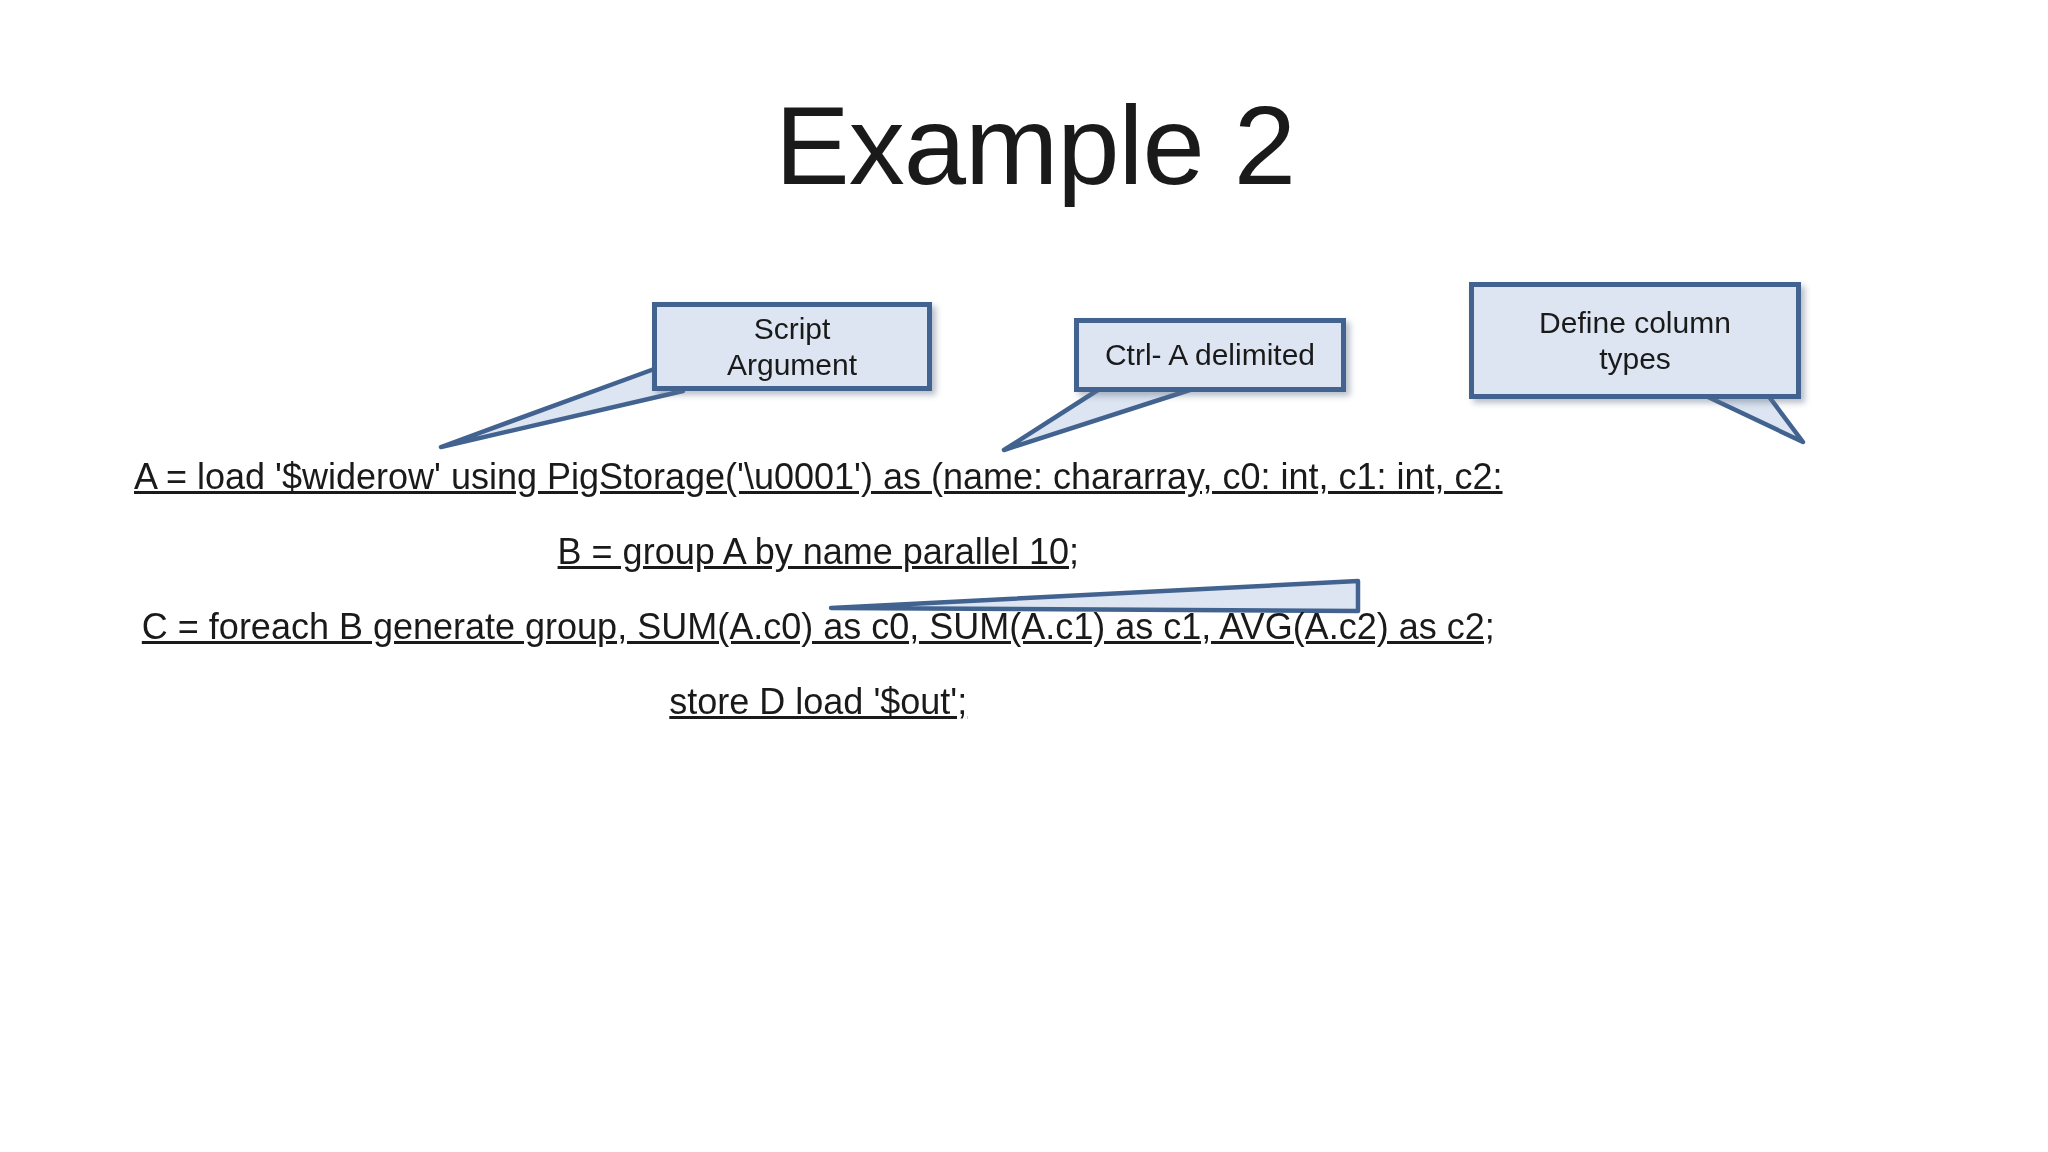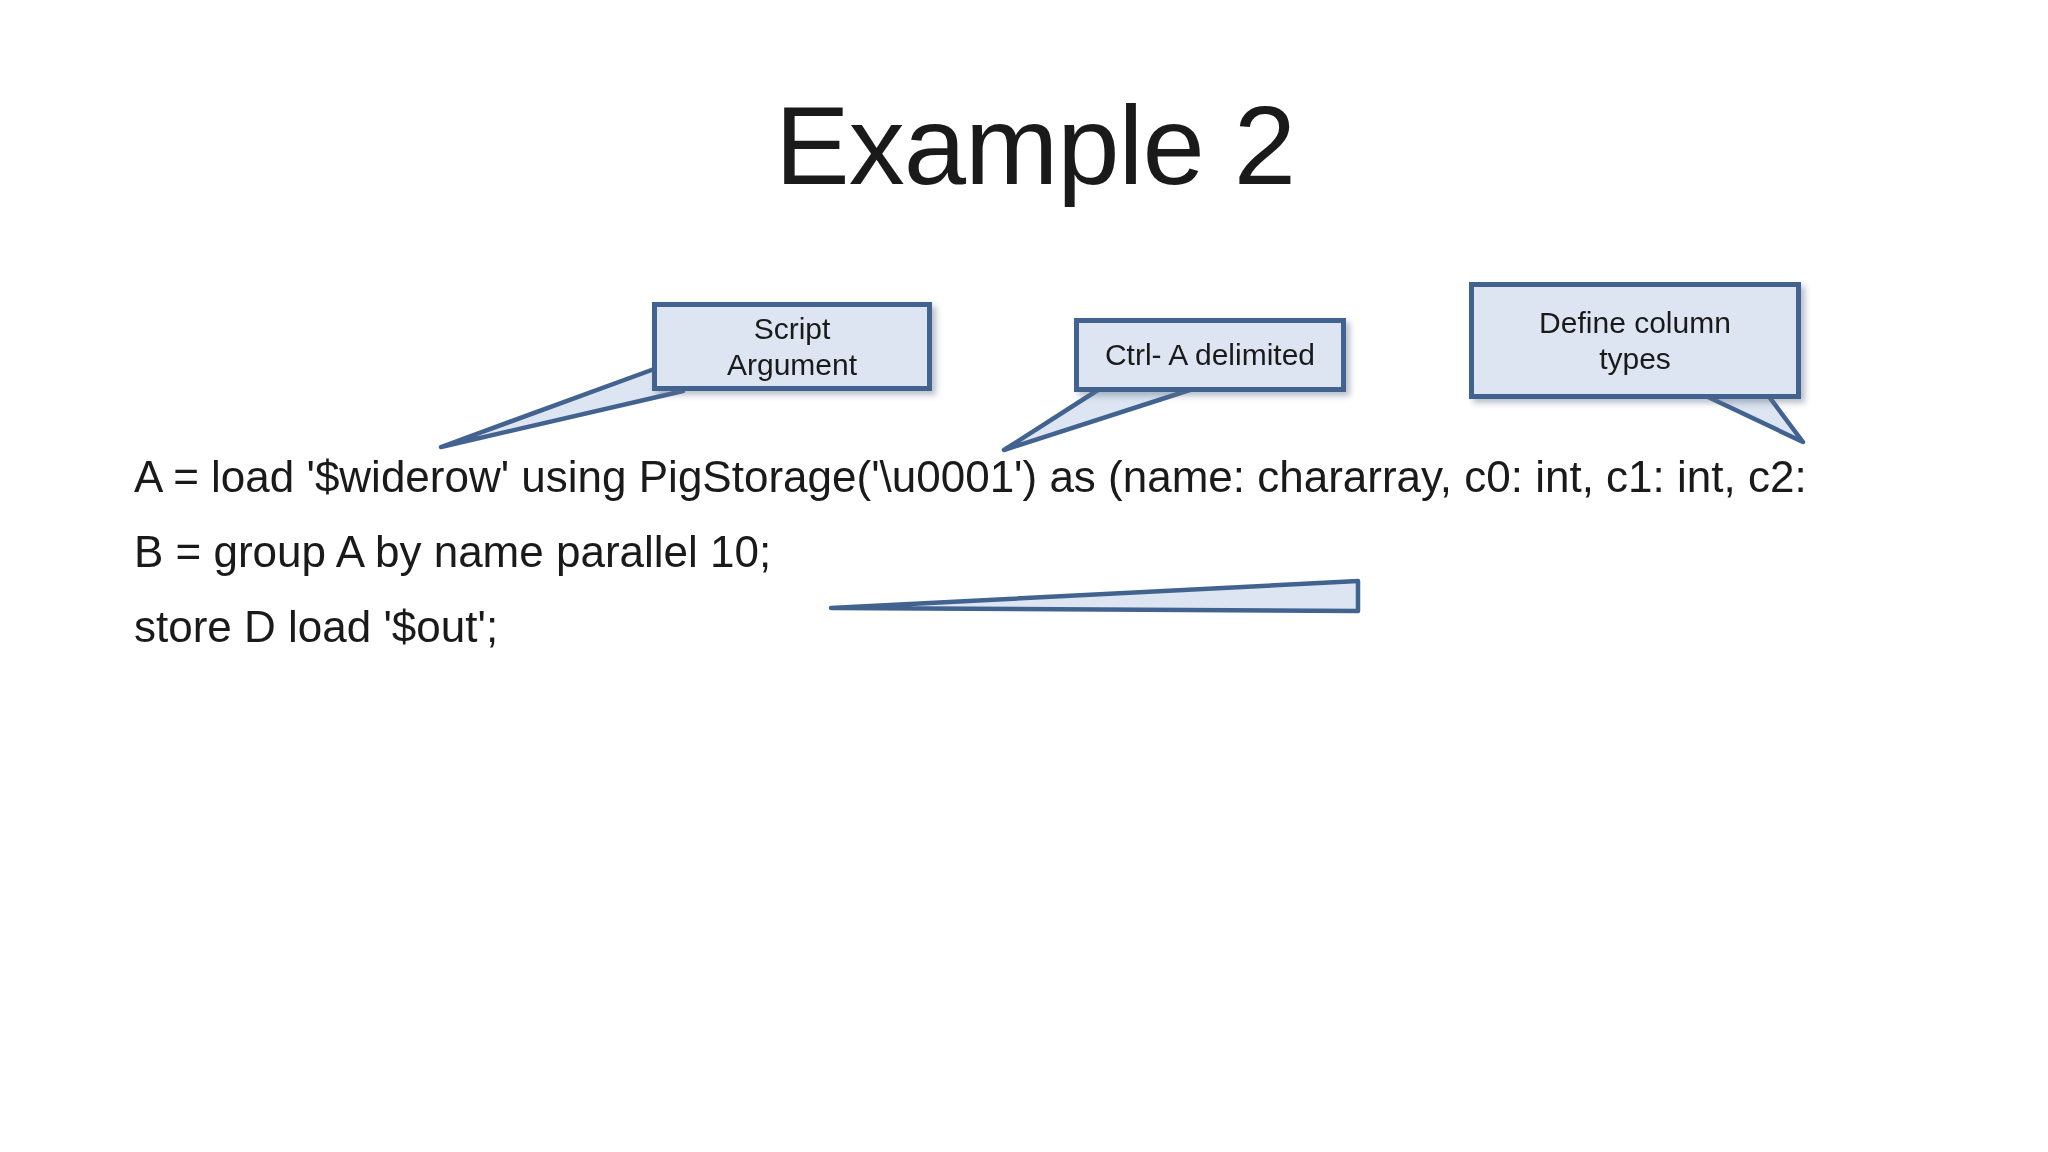--- a/index.html
+++ b/index.html
@@ -60,26 +60,27 @@
   .callout span { white-space: pre-line; }
   .co-script  { left: 641px;  top: 302px; width: 280px; height: 89px; }
   .co-ctrl    { left: 1063px; top: 318px; width: 272px; height: 74px; }
   .co-define  { left: 1458px; top: 282px; width: 332px; height: 117px; }
   .co-require { left: 1340px; top: 576px; width: 325px; height: 73px; }
   .code {
     position: absolute;
     left: 123px;
     top: 448px;
     color: var(--text-color, #1a1a1a);
-    font-size: 44px;
+    font-size: 36px;
     line-height: 57px;
+    text-decoration: underline;
   }
   .code-line { white-space: nowrap; }
   .code-line.indent { padding-left: 95px; }
-  .code-line.para { margin-top: 18px; }
+  .code-line.para { margin-top: 18px; text-align: center; }
 </style>
 </head>
 <body>
 
 <div class="slide">
 
   <div class="title">Example 2</div>
 
   <svg class="tails" viewBox="0 0 2048 1152">
     <polygon class="tail" points="646,368 430,447 672,391"></polygon>
@@ -99,16 +100,17 @@
 
   <div class="callout co-define">
     <span>Define column
 types</span>
   </div>
 
 
   <div class="code">
     <div class="code-line">A = load '$widerow' using PigStorage('\u0001') as (name: chararray, c0: int, c1: int, c2:</div>
     <div class="code-line para">B = group A by name parallel 10;</div>
+    <div class="code-line para">C = foreach B generate group, SUM(A.c0) as c0, SUM(A.c1) as c1, AVG(A.c2) as c2;</div>
     <div class="code-line para">store D load '$out';</div>
   </div>
 
 </div>
 
 </body></html>

